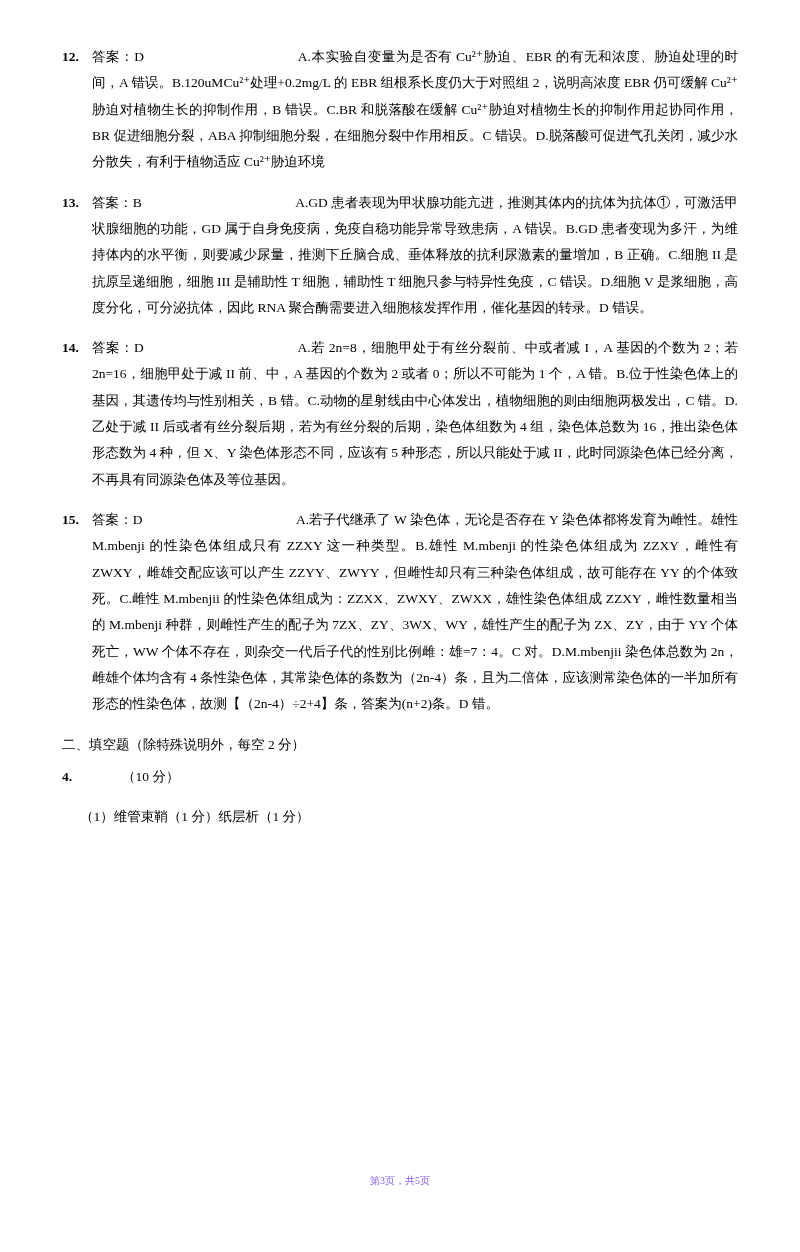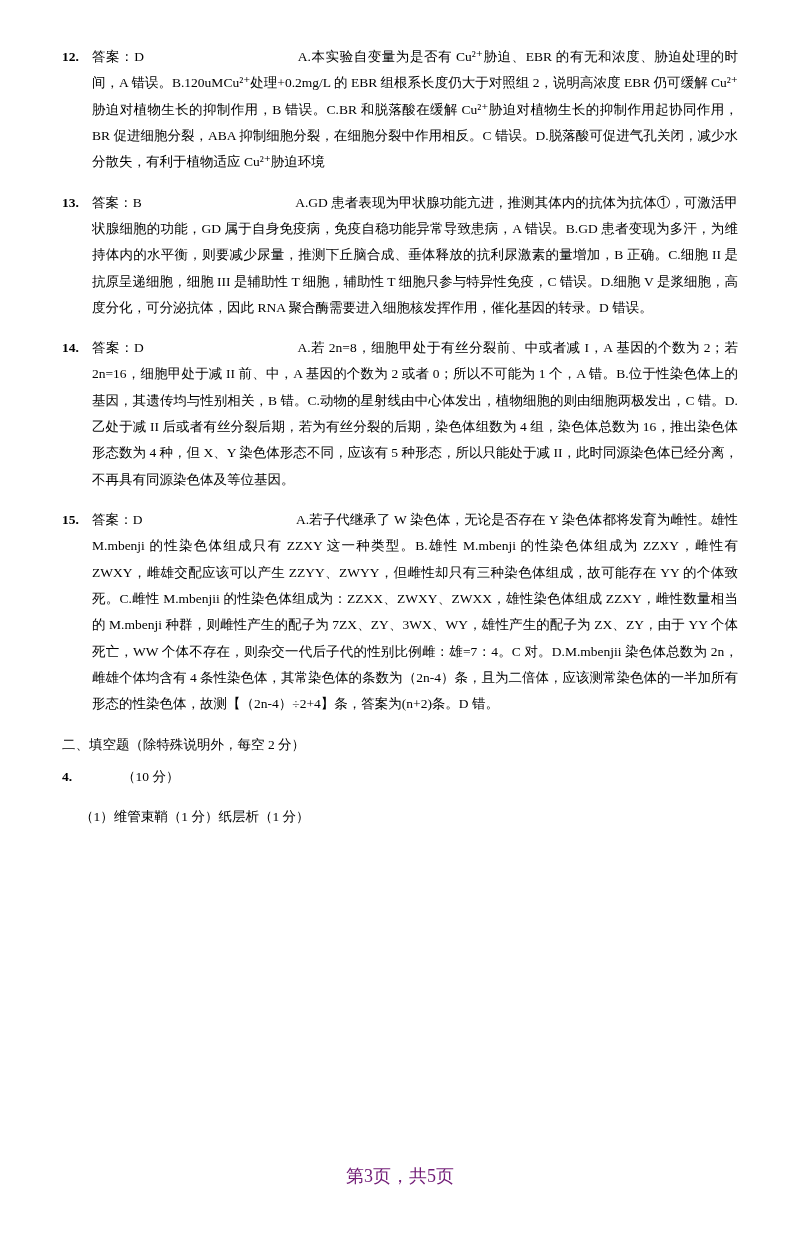--- a/index.html
+++ b/index.html
@@ -67,22 +67,22 @@
   .sub-indent {
     margin-left: 30px;
     margin-top: 28px;
   }
   .footer {
     position: absolute;
     left: 0;
     right: 0;
     bottom: 28px;
     text-align: center;
-    font-size: 18px;
-    color: #701a75;
+    font-size: 10px;
+    color: #8b5cf6;
     font-family: "Liberation Serif", "DejaVu Serif", serif;
   }
 </style>
 </head>
 <body>
 
 <div class="page">
 
   <div class="qblock">
     <div class="qnum">12.</div>

